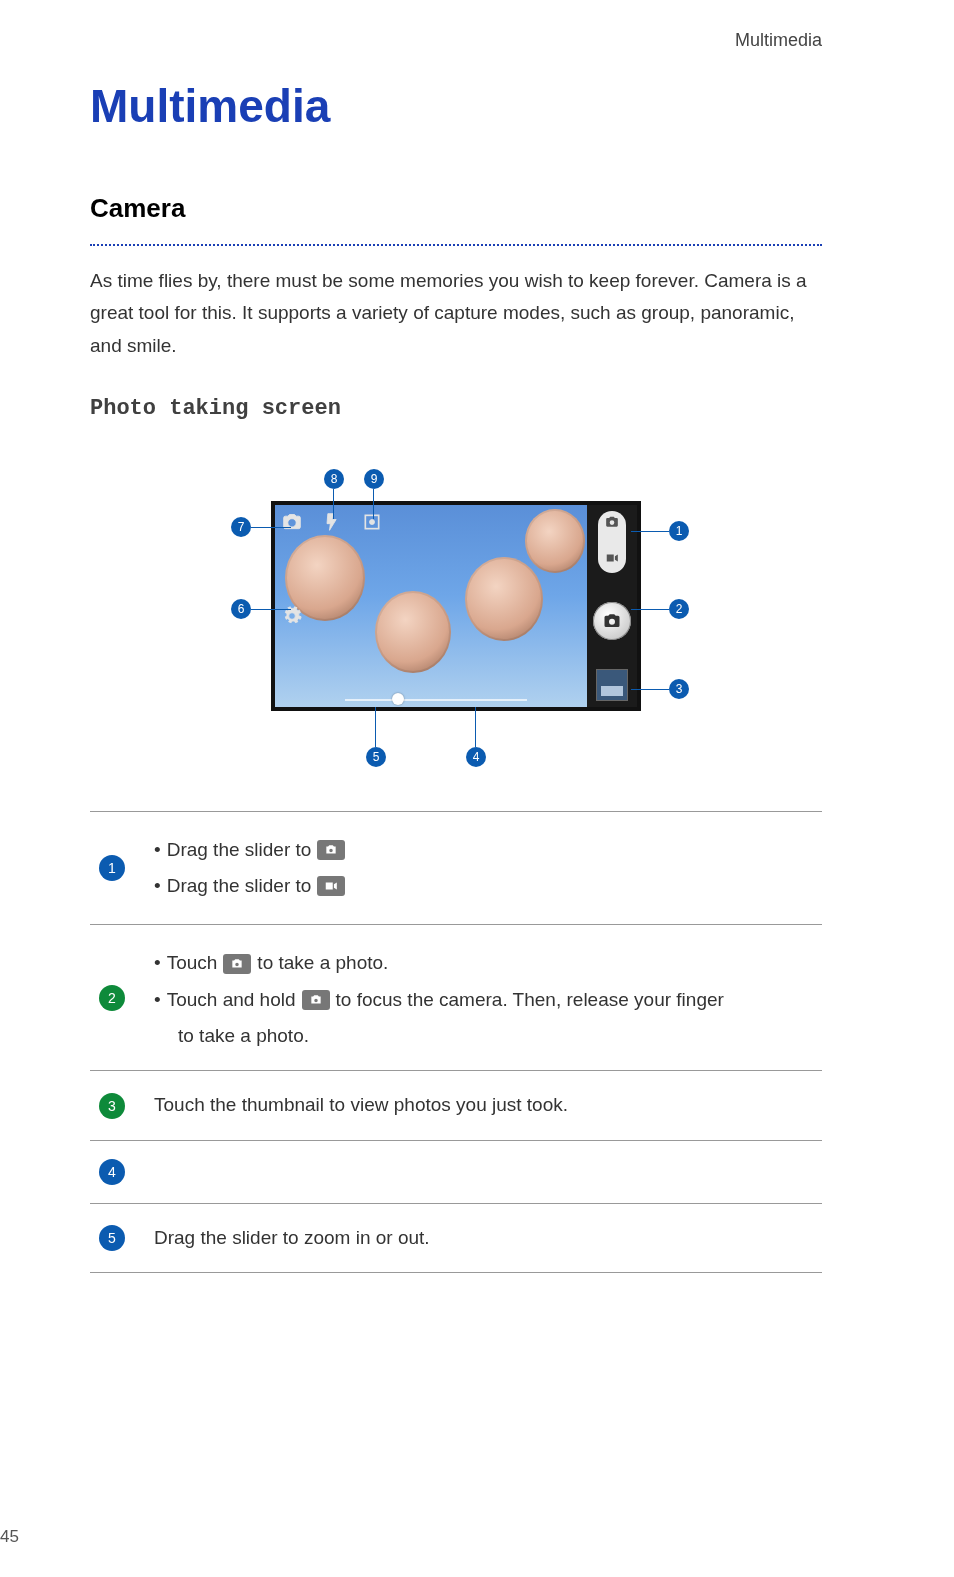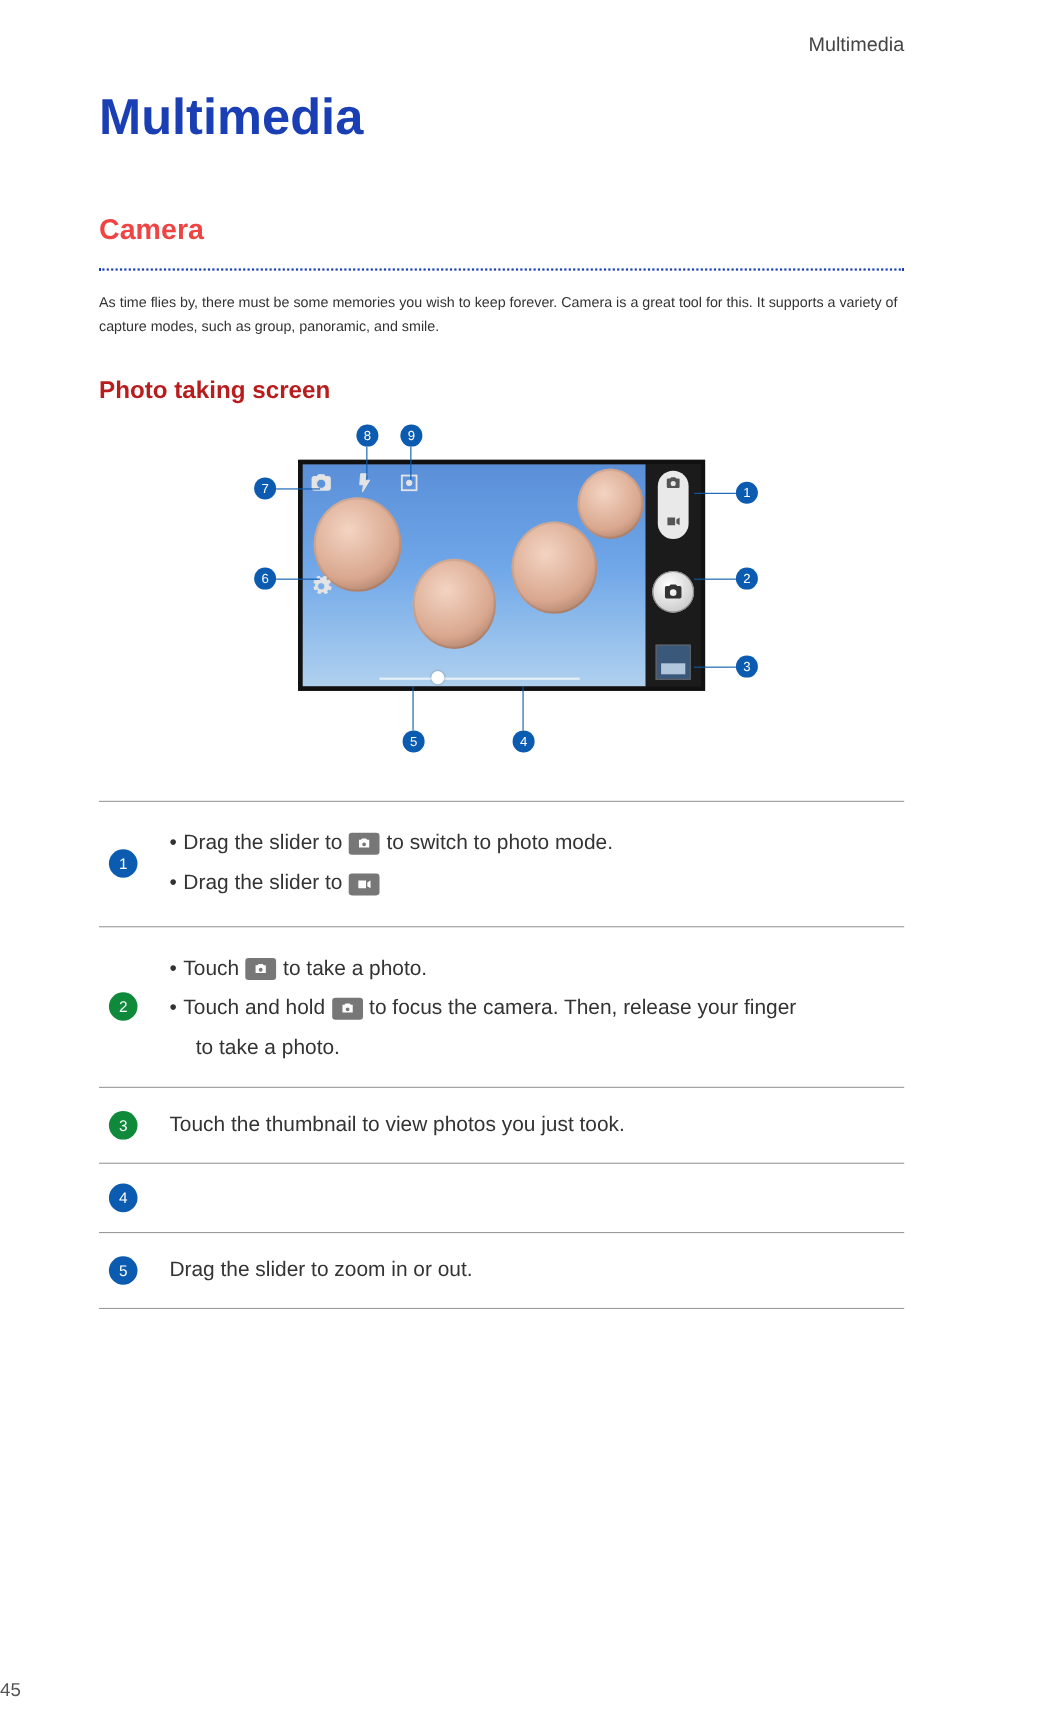--- a/index.html
+++ b/index.html
@@ -22,41 +22,43 @@
     font-size: 18px;
     margin-bottom: 28px;
   }
   .title {
     color: #1a3fb5;
     font-size: 46px;
     font-weight: bold;
     margin: 0 0 60px 0;
   }
   .section-title {
-    color: #ef4444;
+    color: #000000;
     font-size: 26px;
     font-weight: bold;
     margin-bottom: 20px;
   }
   .dotted-divider {
     border: none;
     border-top: 2px dotted #1a3fb5;
     margin: 6px 0 18px 0;
     width: 100%;
   }
   .intro {
     color: #333;
-    font-size: 13px;
+    font-size: 19px;
     line-height: 1.7;
     margin-bottom: 34px;
   }
   .subsection-title {
-    color: #b91c1c;
+    color: #404040;
     font-size: 22px;
     font-weight: bold;
+    margin-bottom: 30px;
+    font-family: Liberation Mono, monospace;
   }
   
   .diagram-wrap {
     position: relative;
     width: 470px;
     height: 320px;
     margin: 0 auto 40px auto;
   }
   .screen-frame {
     position: absolute;
@@ -331,21 +333,20 @@
         <div class="badge" style="background:#0b5bb0;">1</div>
       </div>
       <div class="legend-content">
         <div class="bullet-line">
           <span class="bullet-dot">Drag the slider to</span>
           <span class="inline-icon">
             <svg viewBox="0 0 24 24">
                 <path fill="#fff" d="M20 6h-3l-2-2H9L7 6H4v12h16zM12 16a3 3 0 1 1 0-6 3 3 0 0 1 0 6z"></path>
               </svg>
           </span>
-          <span>to switch to photo mode.</span>
         </div>
         <div class="bullet-line">
           <span class="bullet-dot">Drag the slider to</span>
           <span class="inline-icon">
             <svg viewBox="0 0 24 24">
                 <path fill="#fff" d="M3 6h12v12H3zM17 9l5-3v12l-5-3z"></path>
               </svg>
           </span>
         </div>
       </div>

